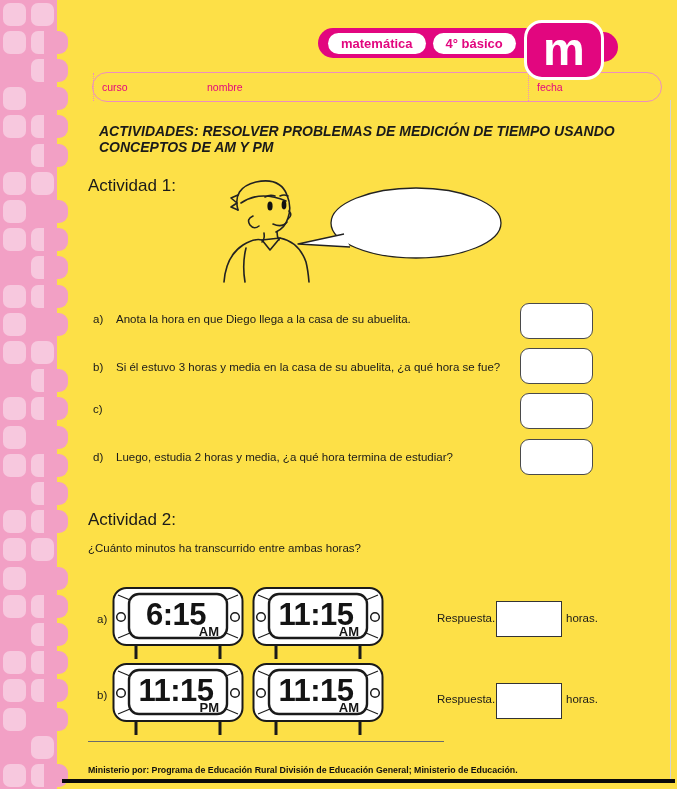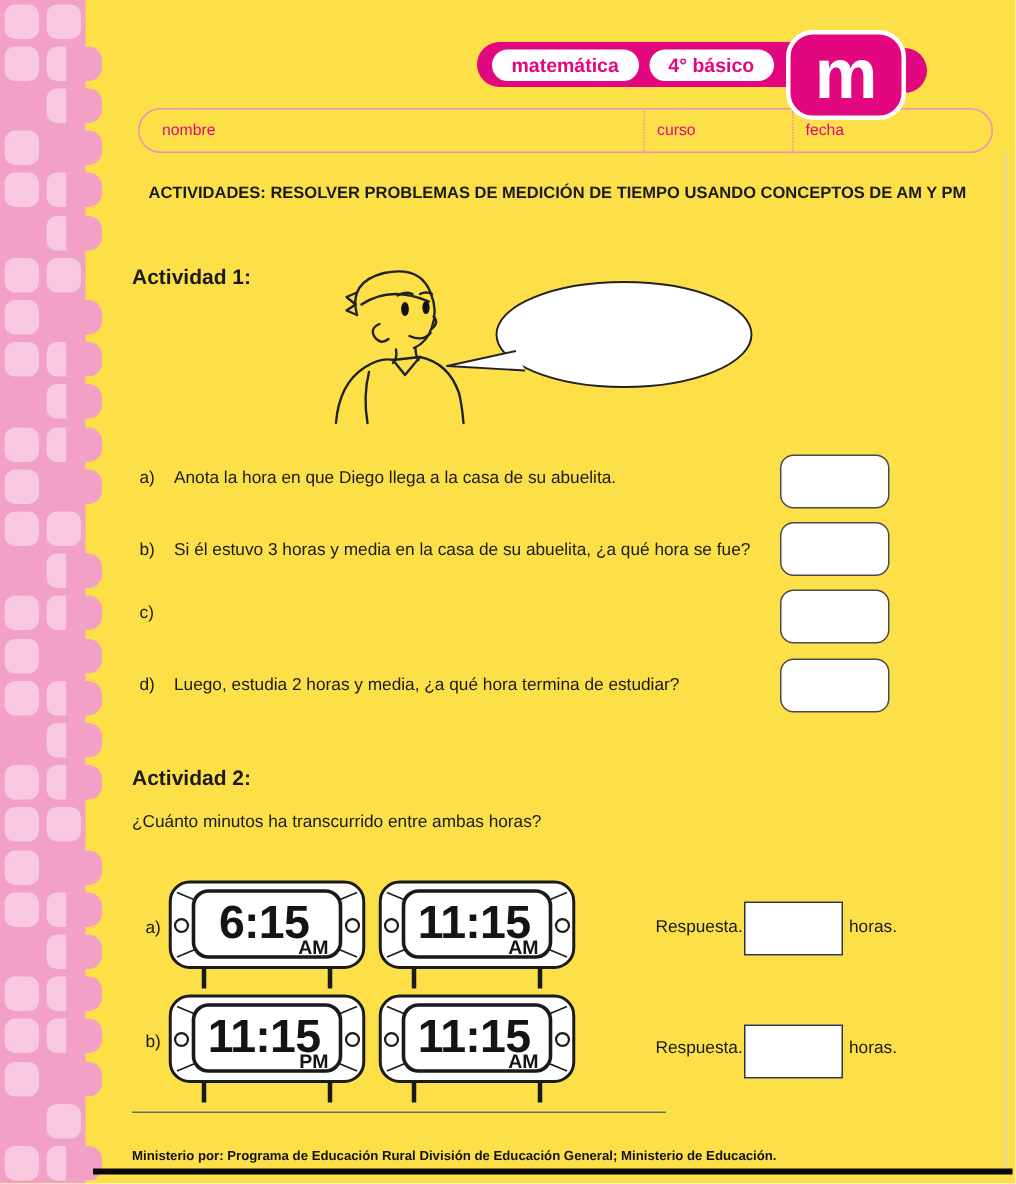--- a/index.html
+++ b/index.html
@@ -25,22 +25,22 @@
   
   .form-bar{position:absolute;left:92px;top:72px;width:570px;height:30px;border:1px solid #ED8FBE;
     border-radius:15px;box-sizing:border-box;display:flex;z-index:0;}
   .form-cell{position:relative;height:100%;display:flex;align-items:center;}
   .form-cell .flabel{color:#E2067F;font-size:10.5px;padding-left:15px;}
   .cell-nombre{width:336px;}
   .cell-curso{width:98px;border-left:1px dotted #ED8FBE;}
   .cell-fecha{flex:1;border-left:1px dotted #ED8FBE;}
   .cell-curso .flabel,.cell-fecha .flabel{padding-left:8px;}
   
-  .sheet-title{position:absolute;left:99px;top:123px;width:565px;font-size:11px;font-weight:bold;}
-  .act-heading{position:absolute;font-size:14px;font-weight:bold;}
+  .sheet-title{position:absolute;left:99px;top:123px;width:565px;font-size:14px;font-weight:bold;font-style:italic;}
+  .act-heading{position:absolute;font-size:17px;font-weight:normal;}
   .body-text{position:absolute;font-size:11.5px;}
   .q-row{position:absolute;left:93px;display:flex;font-size:11.5px;}
   .q-label{width:23px;flex:none;}
   
   .answer-box{position:absolute;left:520px;width:73px;height:36px;border:1.5px solid #4a4a4a;
     border-radius:9px;background:#fff;box-sizing:border-box;}
   .resp-box{position:absolute;left:496px;width:66px;height:36px;border:1px solid #333;background:#fff;box-sizing:border-box;}
   
   .boy-svg{position:absolute;left:196px;top:176px;}
   .boy-svg path,.boy-svg line{fill:none;stroke:#222;stroke-width:1.6;stroke-linecap:round;stroke-linejoin:round;}
@@ -144,25 +144,25 @@
   <div class="brand-pill">
     <span class="badge">matemática</span>
     <span class="badge">4° básico</span>
   </div>
   <div class="logo-bump"></div>
   <div class="m-logo">
     <span>m</span>
   </div>
 
   <div class="form-bar">
+    <div class="form-cell cell-curso">
+      <span class="flabel">curso</span>
+    </div>
     <div class="form-cell cell-nombre">
       <span class="flabel">nombre</span>
-    </div>
-    <div class="form-cell cell-curso">
-      <span class="flabel">curso</span>
     </div>
     <div class="form-cell cell-fecha">
       <span class="flabel">fecha</span>
     </div>
   </div>
 
   <div class="sheet-title">ACTIVIDADES: RESOLVER PROBLEMAS DE MEDICIÓN DE TIEMPO USANDO CONCEPTOS DE AM Y PM</div>
 
   <div class="act-heading" style="left:88px;top:176px;">Actividad 1:</div>
 

